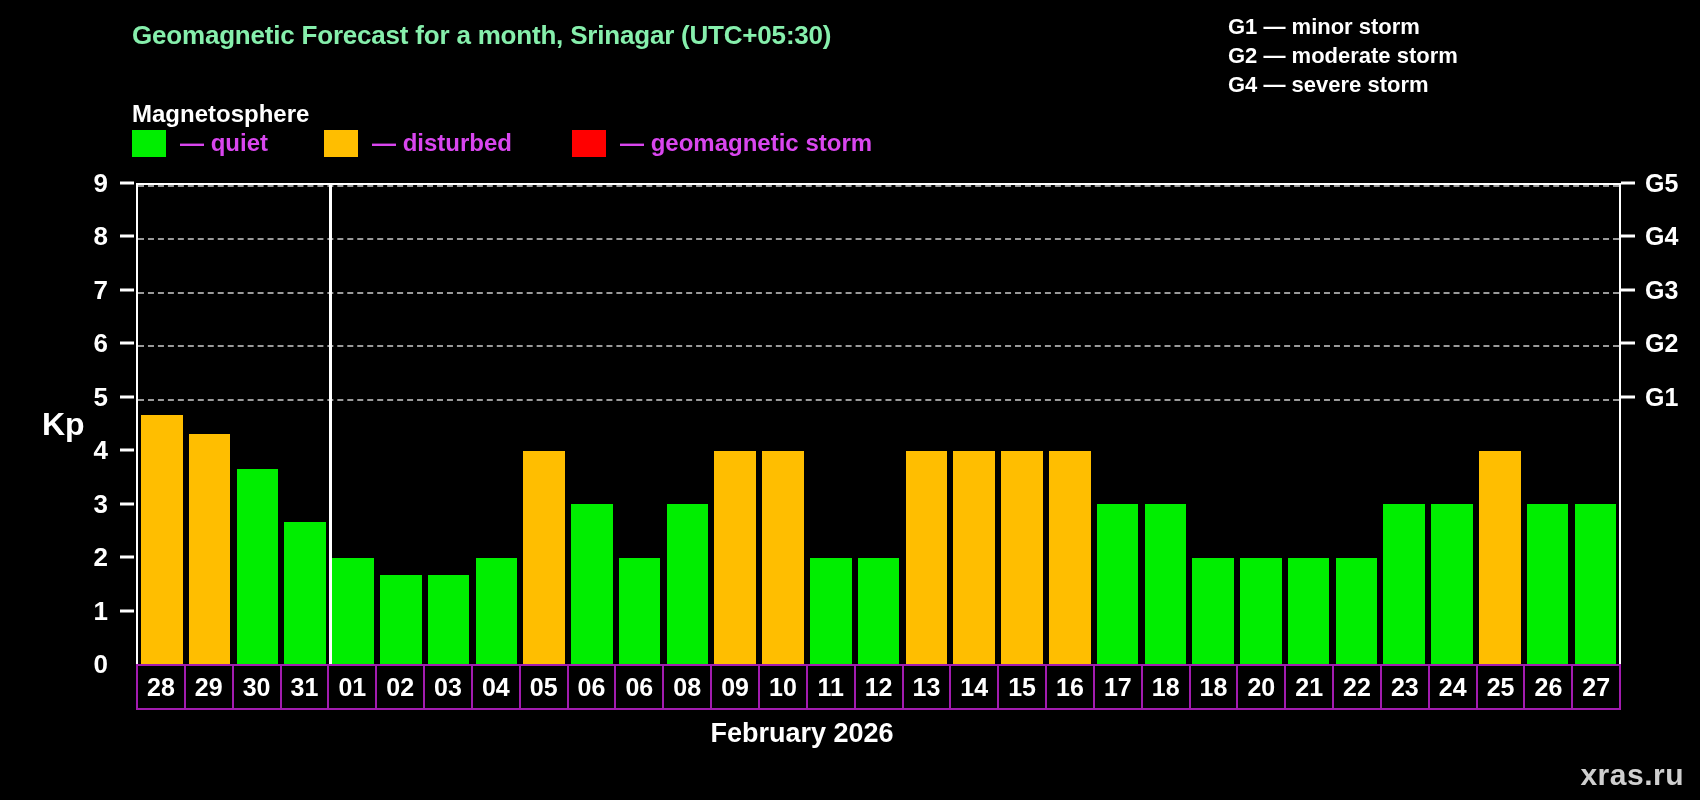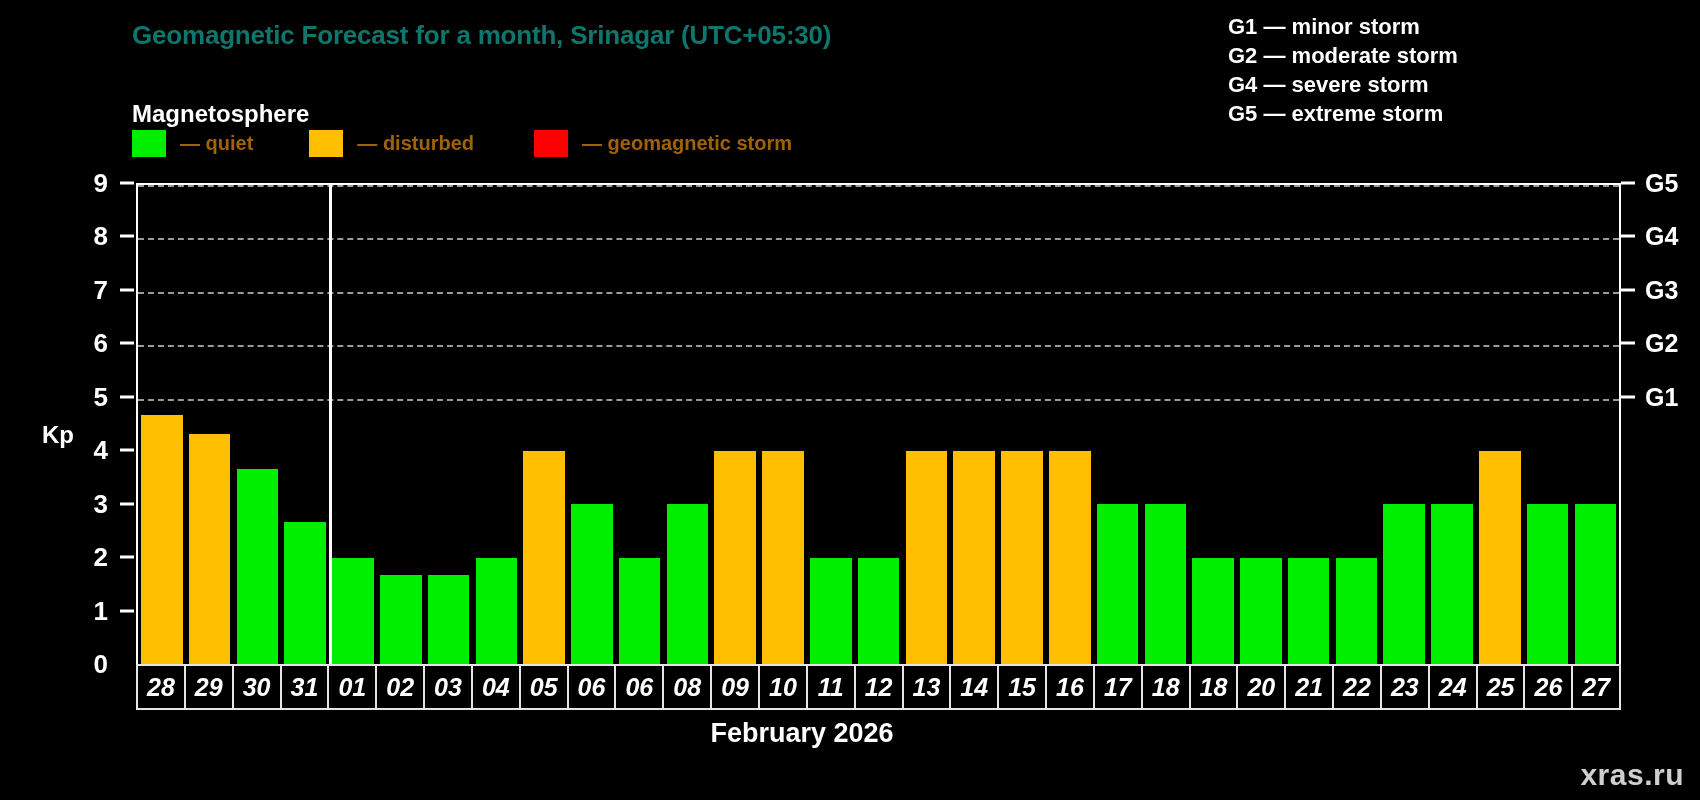--- a/index.html
+++ b/index.html
@@ -7,37 +7,37 @@
     width: 1700px; height: 800px;
     background: #000;
     font-family: "Liberation Sans", sans-serif;
     overflow: hidden;
   }
   #root { position: relative; width: 1700px; height: 800px; background: #000; }
 
   
   #chart-title {
     position: absolute; left: 132px; top: 20px;
-    font-size: 26px; font-weight: bold; color: #0f766e;
+    font-size: 26px; font-weight: bold; color: #86efac;
     letter-spacing: -0.2px; white-space: nowrap;
   }
 
   
   #magnetosphere-heading {
     position: absolute; left: 132px; top: 80px;
     font-size: 24px; font-weight: bold; color: #fff; white-space: nowrap; margin-top: 20px;
   }
   #legend-row {
     position: absolute; left: 132px; top: 128px;
     display: flex; align-items: center; height: 30px;
   }
   .legend-item { display: flex; align-items: center; white-space: nowrap; }
   .legend-swatch { width: 34px; height: 27px; display: block; }
   .legend-text {
-    font-size: 20px; font-weight: bold; color: #a16207;
+    font-size: 24px; font-weight: bold; color: #d946ef;
     margin-left: 14px; white-space: nowrap;
   }
   #legend-item-quiet { margin-right: 56px; }
   #legend-item-disturbed { margin-right: 60px; }
 
   
   #gscale-legend {
     position: absolute; left: 1228px; top: 12px;
     display: flex; flex-direction: column;
   }
@@ -82,23 +82,22 @@
     position: absolute; right: 28px;
     font-size: 26px; font-weight: bold; color: #fff;
     transform: translateY(-50%); text-align: right;
   }
   .y-tick-mark {
     position: absolute; right: 2px; width: 14px; height: 0;
     border-top: 3px solid #fff; transform: translateY(-50%);
   }
   #y-axis-title {
     position: absolute; left: 42px;
-    font-size: 24px; font-weight: bold; color: #fff;
+    font-size: 32px; font-weight: bold; color: #fff;
     transform: translateY(-50%);
-    margin-top: 11px;
   }
 
   
   #g-axis { position: absolute; left: 1621px; top: 183px; width: 79px; height: 481px; }
   .g-tick-mark {
     position: absolute; left: 0; width: 14px; height: 0;
     border-top: 3px solid #fff; transform: translateY(-50%);
   }
   .g-tick-label {
     position: absolute; left: 24px;
@@ -107,26 +106,25 @@
   }
 
   
   #day-axis {
     position: absolute; left: 136px; top: 664px;
     width: 1485px; height: 46px;
     display: flex;
   }
   .day-cell {
     flex: 1 1 0;
-    border: 2px solid #e5e5e5;
+    border: 2px solid #a21caf;
     margin-left: -2px;
     display: flex; align-items: center; justify-content: center;
     color: #ffffff; font-size: 25px; font-weight: bold;
     background: #000;
-    font-style: italic;
   }
   .day-cell:first-child { margin-left: 0; }
 
   
   #month-label {
     position: absolute; left: 0; right: 0; top: 718px;
     text-align: center;
     font-size: 27px; font-weight: bold; color: #fff;
   }
   #month-label span { position: relative; left: -48px; }
@@ -157,21 +155,20 @@
     <div class="legend-item" id="legend-item-storm">
       <span class="legend-swatch" style="background: rgb(255, 0, 0);"></span>
       <span class="legend-text">— geomagnetic storm</span>
     </div>
   </div>
 
   <div id="gscale-legend">
       <div class="gscale-line">G1 — minor storm</div>
       <div class="gscale-line">G2 — moderate storm</div>
       <div class="gscale-line">G4 — severe storm</div>
-      <div class="gscale-line">G5 — extreme storm</div>
     </div>
 
   <div id="y-axis">
       <div class="y-tick-label" style="top: 481px;">0</div>
       <div class="y-tick-label" style="top: 427.556px;">1</div>
       <div class="y-tick-mark" style="top: 427.556px;"></div>
       <div class="y-tick-label" style="top: 374.111px;">2</div>
       <div class="y-tick-mark" style="top: 374.111px;"></div>
       <div class="y-tick-label" style="top: 320.667px;">3</div>
       <div class="y-tick-mark" style="top: 320.667px;"></div>

